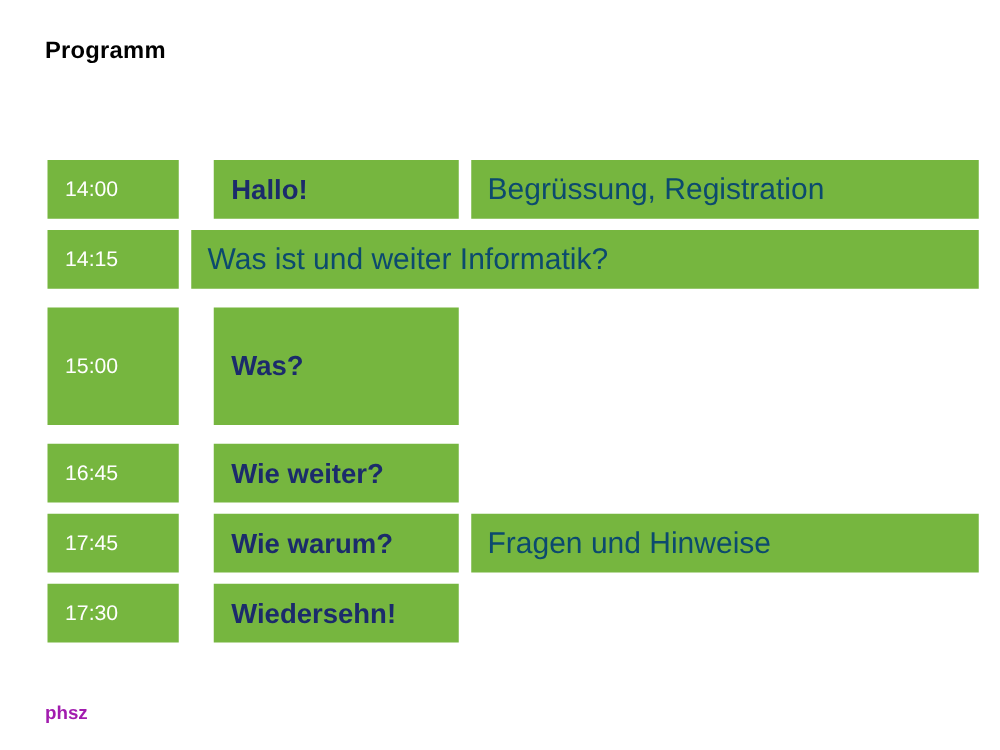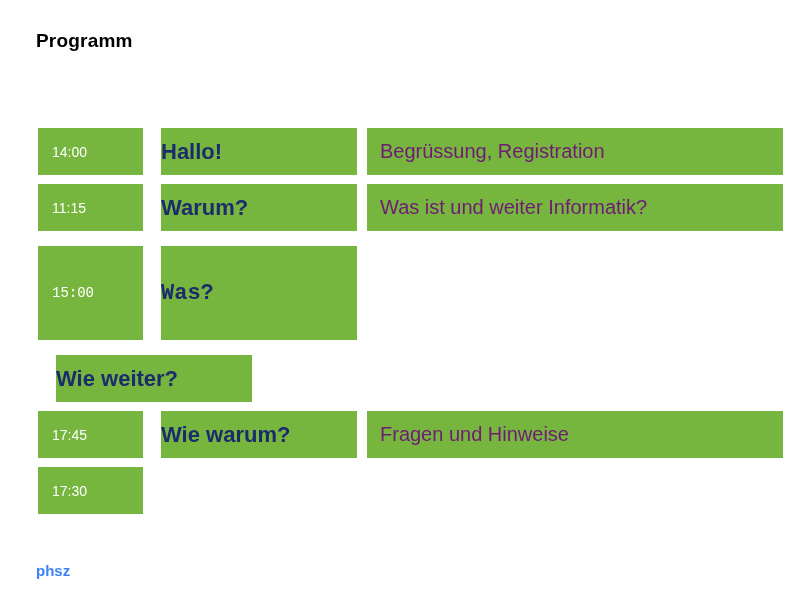--- a/index.html
+++ b/index.html
@@ -42,83 +42,85 @@
   }
   .cell {
     background: #76b63f;
     display: flex;
     align-items: center;
     box-sizing: border-box;
   }
   .cell-time {
     width: 105px;
     padding-left: 14px;
-    font-size: 14px;
+    font-size: 17px;
     color: #ffffff;
     font-weight: normal;
   }
   .cell-label {
     width: 196px;
-    margin-left: 18px;
+    margin-left: 28px;
+    padding-left: 14px;
     font-size: 22px;
     color: #1b2b6b;
     font-weight: bold;
   }
   .cell-desc {
     flex: 1;
     margin-left: 10px;
     padding-left: 13px;
     padding-right: 4px;
-    font-size: 20px;
-    color: #701a75;
+    font-size: 24px;
+    color: #0c4a6e;
     font-weight: normal;
   }
   .row-h-normal .cell { height: 47px; }
-  .row-h-tall .cell { height: 94px; font-family: Liberation Mono, monospace; }
+  .row-h-tall .cell { height: 94px; }
   .row-spacer-top { margin-top: 15px; }
   .footer {
     position: absolute;
     left: 36px;
     top: 562px;
     font-size: 15px;
     font-weight: bold;
-    color: #3b82f6;
+    color: #a21caf;
     text-align: center;
   }
 </style>
 </head>
 <body>
 
 <div class="slide">
 
   <div class="slide-title">Programm</div>
 
   <div class="schedule">
       <div class="row row-h-normal">
         <div class="cell cell-time">14:00</div>
         <div class="cell cell-label">Hallo!</div>
         <div class="cell cell-desc">Begrüssung, Registration</div>
       </div>
       <div class="row row-h-normal">
-        <div class="cell cell-time">11:15</div>
-        <div class="cell cell-label">Warum?</div>
+        <div class="cell cell-time">14:15</div>
         <div class="cell cell-desc">Was ist und weiter Informatik?</div>
       </div>
       <div class="row row-h-tall row-spacer-top">
         <div class="cell cell-time">15:00</div>
         <div class="cell cell-label">Was?</div>
       </div>
       <div class="row row-h-normal row-spacer-top">
+        <div class="cell cell-time">16:45</div>
         <div class="cell cell-label">Wie weiter?</div>
       </div>
       <div class="row row-h-normal">
         <div class="cell cell-time">17:45</div>
         <div class="cell cell-label">Wie warum?</div>
         <div class="cell cell-desc">Fragen und Hinweise</div>
       </div>
       <div class="row row-h-normal">
         <div class="cell cell-time">17:30</div>
+        <div class="cell cell-label">Wiedersehn!</div>
       </div>
     </div>
 
   <div class="footer">phsz</div>
 
 </div>
 
 </body></html>

